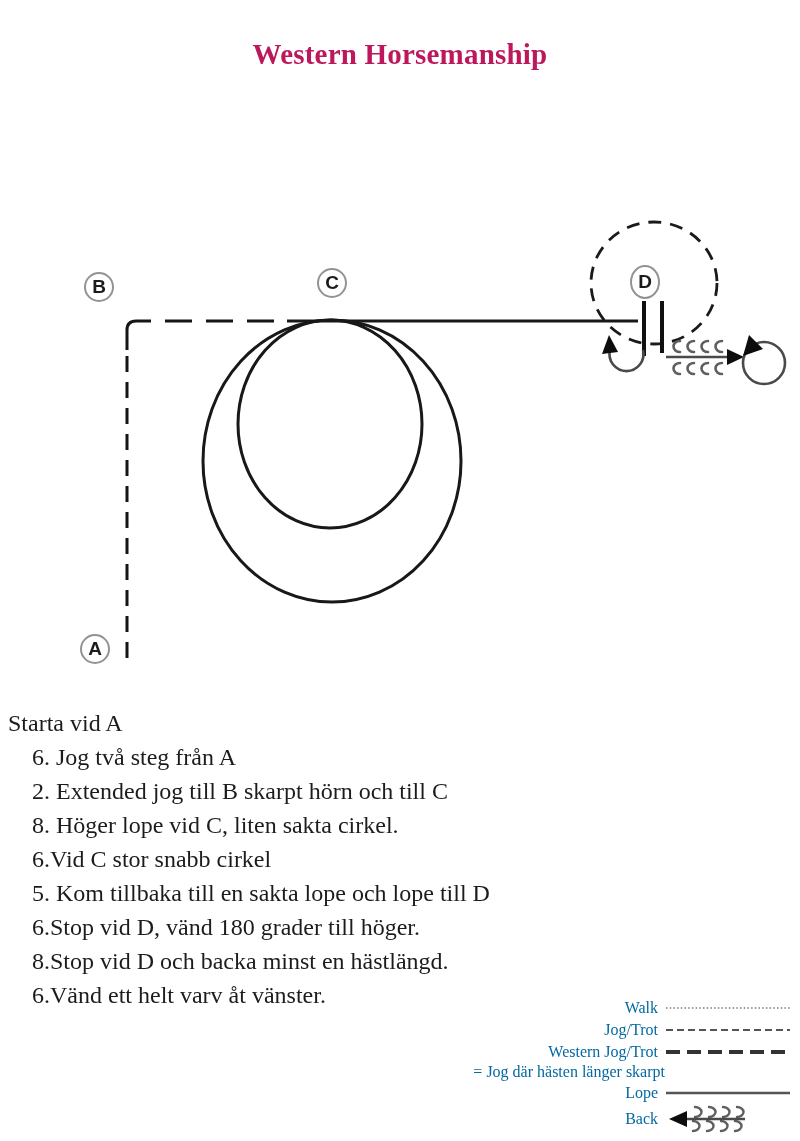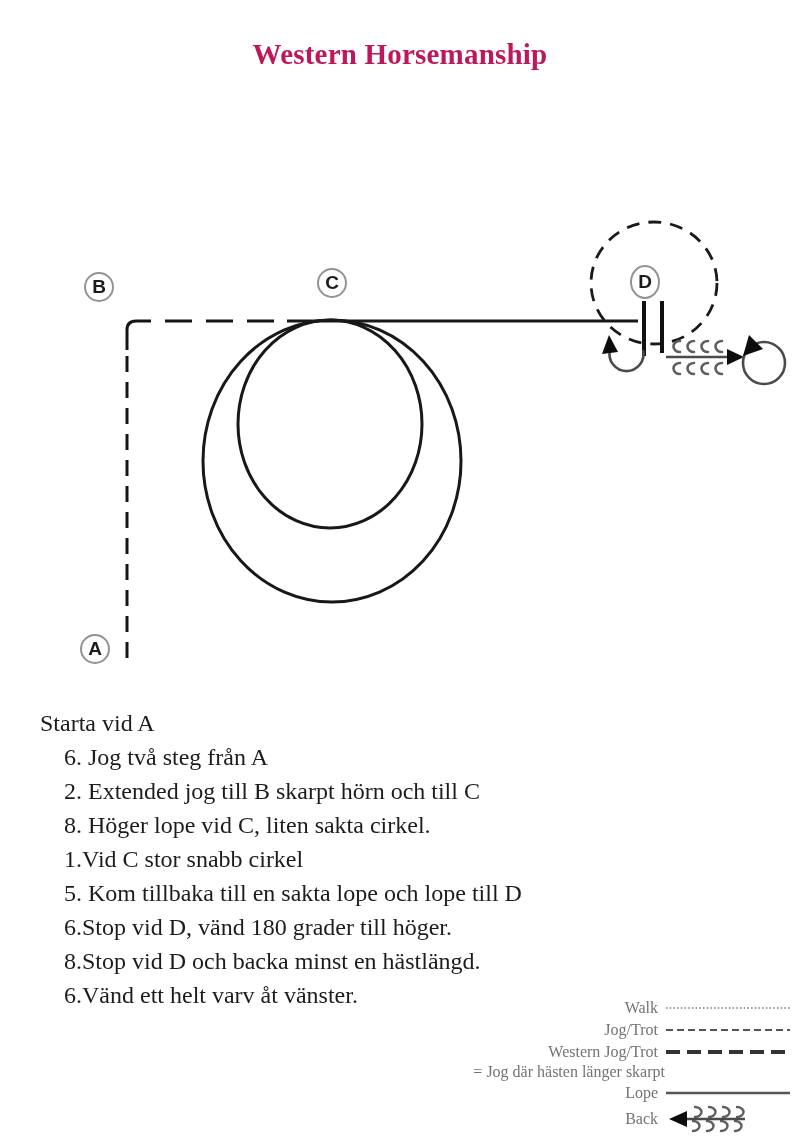--- a/index.html
+++ b/index.html
@@ -17,27 +17,27 @@
     background:#ffffff;display:flex;align-items:center;justify-content:center;
     font-family:"Liberation Sans", sans-serif;font-size:19px;font-weight:700;color:#1b1b1b;
     box-sizing:border-box;
   }
   .marker.m-b{left:84px;top:272px;}
   .marker.m-c{left:317px;top:268px;width:30px;height:30px;}
   .marker.m-d{left:630px;top:265px;height:34px;border-radius:50%;}
   .marker.m-a{left:80px;top:634px;}
   .instructions{
     position:absolute;left:8px;top:706px;width:560px;
-    font-size:24px;line-height:34px;color:#1c1c1c;margin-left:32px;
+    font-size:24px;line-height:34px;color:#1c1c1c;
   }
   .instructions .heading{margin:0;}
   .instructions .item{margin:0 0 0 24px;white-space:nowrap;}
   .legend{
     position:absolute;left:470px;top:997px;width:325px;
-    font-size:16px;color:#737373;
+    font-size:16px;color:#0369a1;
   }
   .lrow{display:flex;align-items:center;height:22px;}
   .lrow.back-row{height:30px;}
   .llabel{flex:0 0 188px;text-align:right;padding-right:7px;white-space:nowrap;}
   .lline{flex:0 0 128px;display:flex;align-items:center;}
   .lnote{height:16px;line-height:16px;width:195px;text-align:right;white-space:nowrap;margin:1px 0 2px 0;}
 </style>
 </head>
 <body>
 
@@ -101,21 +101,21 @@
   </div>
 <div class="marker m-a">
     <span>A</span>
   </div>
 
 <div class="instructions">
   <div class="heading">Starta vid A</div>
   <div class="item">6. Jog två steg från A</div>
   <div class="item">2. Extended jog till B skarpt hörn och till C</div>
   <div class="item">8. Höger lope vid C, liten sakta cirkel.</div>
-  <div class="item">1.Vid C stor snabb cirkel</div>
+  <div class="item">6.Vid C stor snabb cirkel</div>
   <div class="item">5. Kom tillbaka till en sakta lope och lope till D</div>
   <div class="item">6.Stop vid D, vänd 180 grader till höger.</div>
   <div class="item">8.Stop vid D och backa minst en hästlängd.</div>
   <div class="item">6.Vänd ett helt varv åt vänster.</div>
 </div>
 
 <div class="legend">
   <div class="lrow">
     <span class="llabel">Walk</span>
     <span class="lline">

